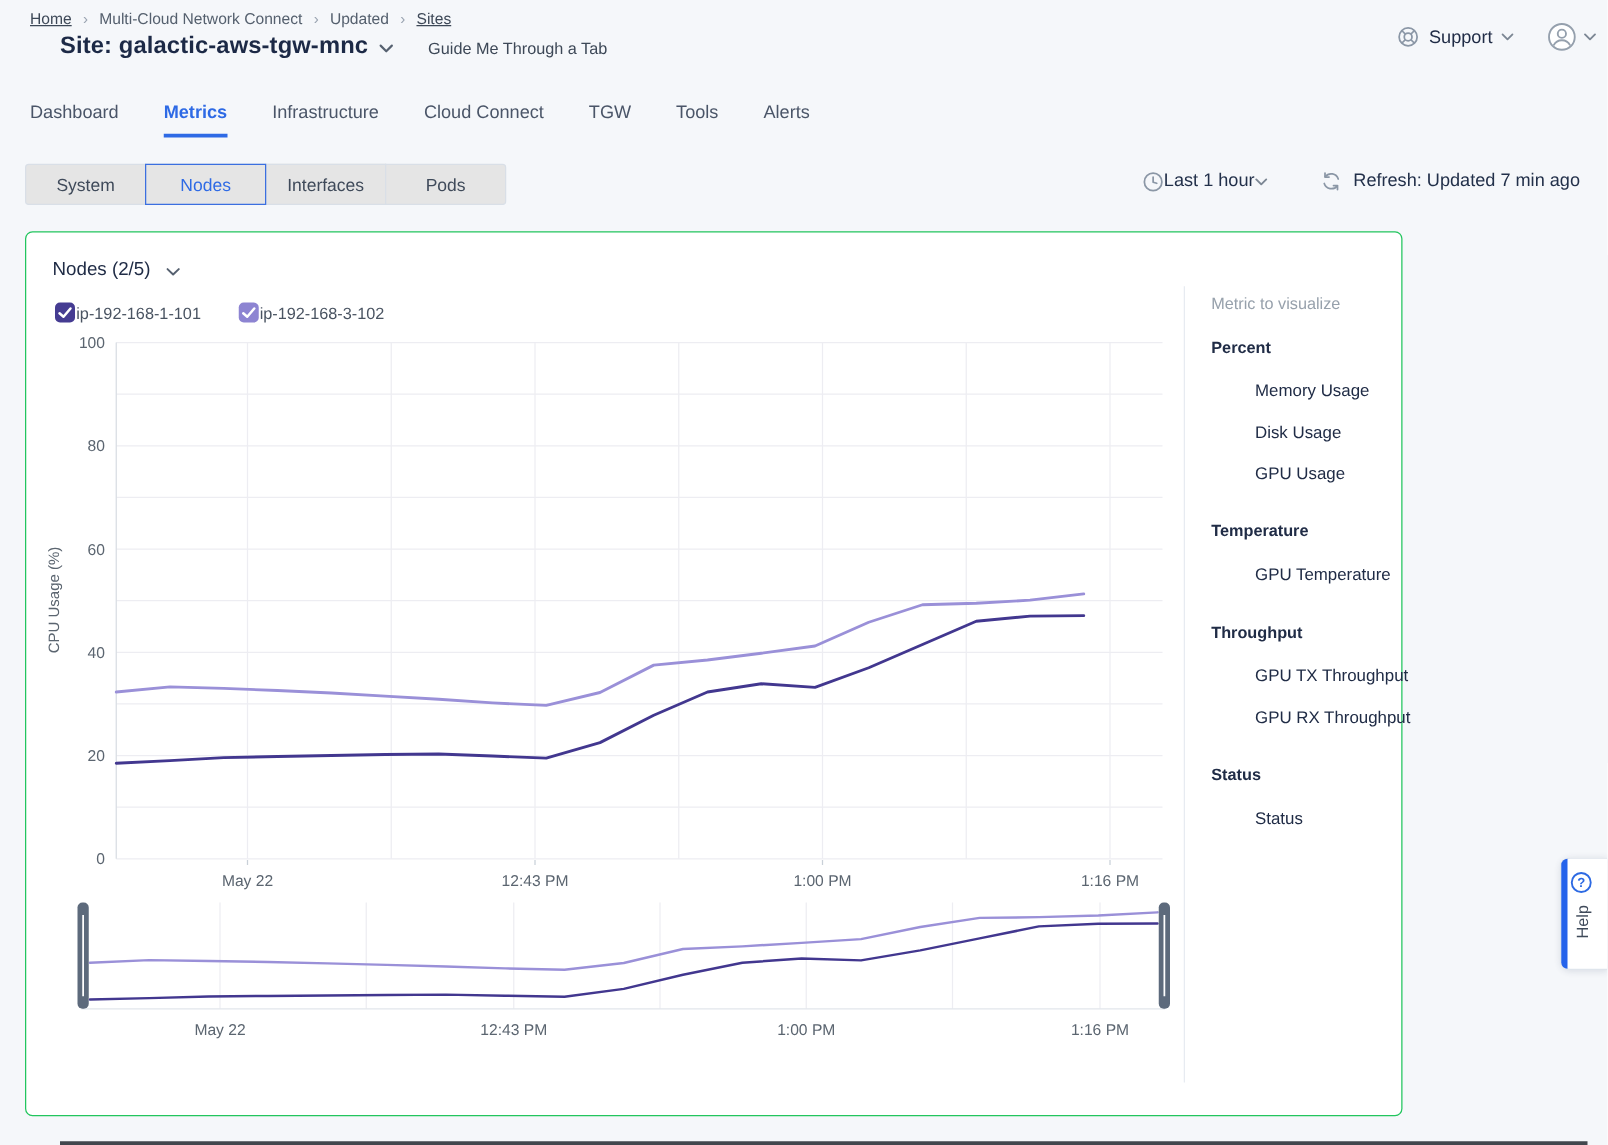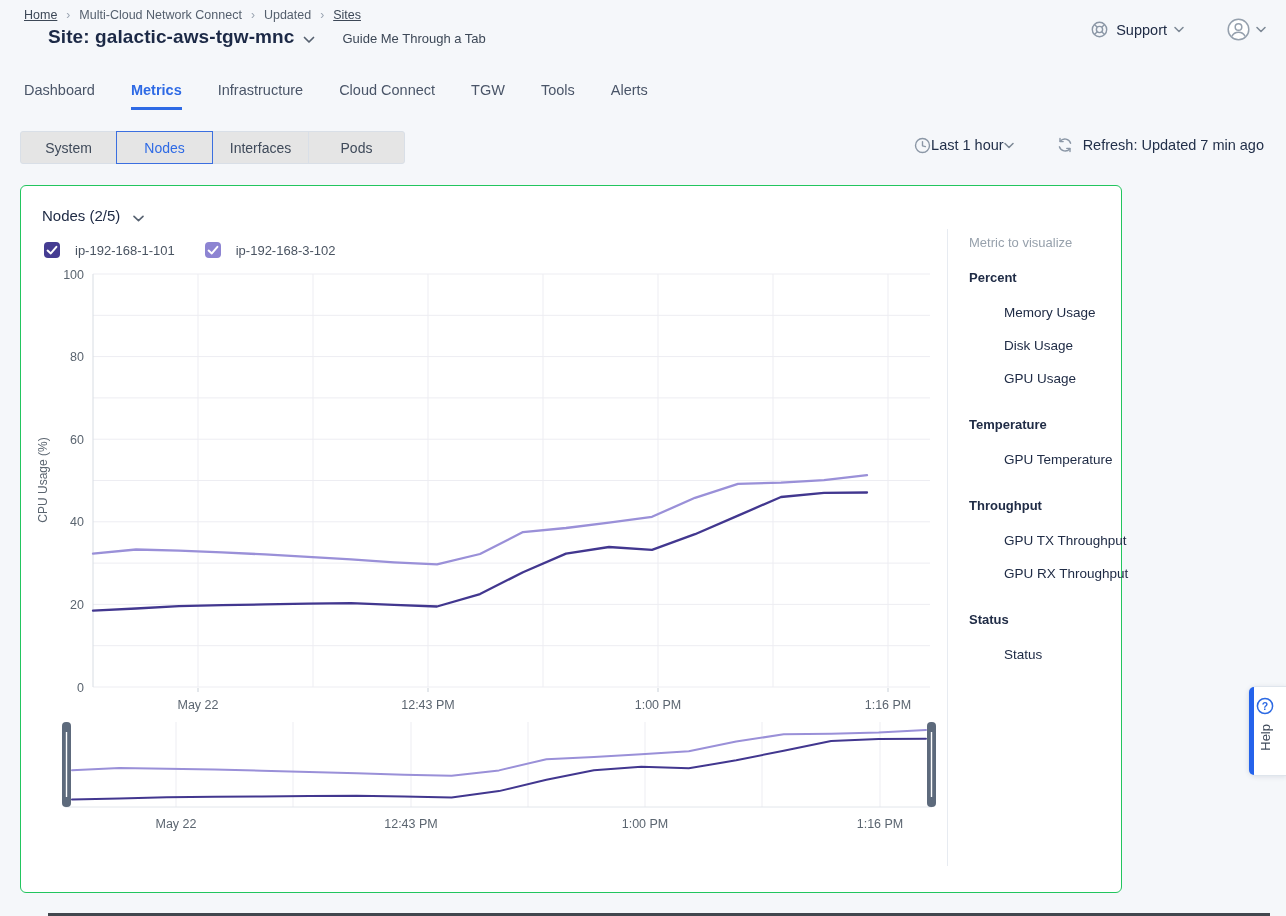--- a/index.html
+++ b/index.html
@@ -7,21 +7,21 @@
   body { font-family:"Liberation Sans", sans-serif; background:#f5f7fa; color:#1f2b47; overflow:hidden; position:relative; }
 
   
   .breadcrumb { position:absolute; left:24px; top:8px; display:flex; align-items:center; gap:9px; font-size:12.5px; color:#55606e; }
   .crumb.link { color:#3d4857; text-decoration:underline; cursor:pointer; }
   .crumb-sep { color:#9aa4b1; font-size:12px; }
   .title-row { position:absolute; left:24px; top:26px; display:flex; align-items:center;margin-left:24px; }
   .site-title { font-size:19px; font-weight:700; color:#1c2946; letter-spacing:.1px; }
   .title-chevron { margin-left:9px; margin-top:3px; cursor:pointer; }
   .guide-link { margin-left:27px; font-size:13px; color:#3d4857; margin-top:3px; cursor:pointer; }
-  .top-right { position:absolute; top:17px; right:20px; display:flex; align-items:center;gap:16px; }
+  .top-right { position:absolute; top:17px; right:9px; display:flex; align-items:center; }
   .support-btn { display:flex; align-items:center; gap:7px; cursor:pointer; font-size:14.5px; color:#202c46; }
   .account-btn { display:flex; align-items:center; gap:5px; margin-left:26px; cursor:pointer; }
 
   
   .tabs { position:absolute; left:24px; top:82px; display:flex; gap:36px; font-size:14.5px; color:#4a5568; }
   .tab { padding-bottom:9px; cursor:pointer; border-bottom:3px solid transparent; }
   .tab.active { color:#2e6ae5; font-weight:700; border-bottom-color:#2e6ae5; }
 
   
   .subtabs { position:absolute; left:20px; top:131px; display:flex; }
@@ -33,21 +33,21 @@
   .subtab.active { border-color:#3b6fe0; color:#2e6ae5; z-index:2; }
   .controls { position:absolute; top:136px; right:22px; display:flex; align-items:center; font-size:14.5px; color:#22304a; }
   .time-range { display:flex; align-items:center; gap:0; cursor:pointer; }
   .refresh { display:flex; align-items:center; gap:9px; margin-left:42px; cursor:pointer; }
 
   
   .card { position:absolute; left:20px; top:185px; width:1102px; height:708px; background:#fff;
           border:1px solid #22c55e; border-radius:6px; }
   .panel-title { position:absolute; left:21px; top:19px; font-size:15px; color:#202c46; display:flex; align-items:center; gap:13px; }
   .legend { position:absolute; left:23px; top:56px; display:flex; align-items:center; gap:30px; }
-  .legend-item { display:flex; align-items:center; gap:15px; font-size:13px; color:#4a5462; }
+  .legend-item { display:flex; align-items:center; gap:1px; font-size:13px; color:#4a5462; }
   .legend-check { width:16px; height:16px; border-radius:4px; display:flex; align-items:center; justify-content:center; cursor:pointer; }
 
   svg.chart { position:absolute; left:0; display:block; }
   #main-chart { top:78px; width:925px; height:450px; }
   #brush-chart { top:529px; width:925px; height:132px; }
   .axis-text { font-size:12.5px; fill:#5b6570; }
   .ylabel-text { font-size:12px; fill:#5b6570; }
 
   
   .sidebar { position:absolute; left:926px; top:43px; bottom:26px; width:320px; border-left:1px solid #e7ebf1; padding:6px 20px 0 21px; }

